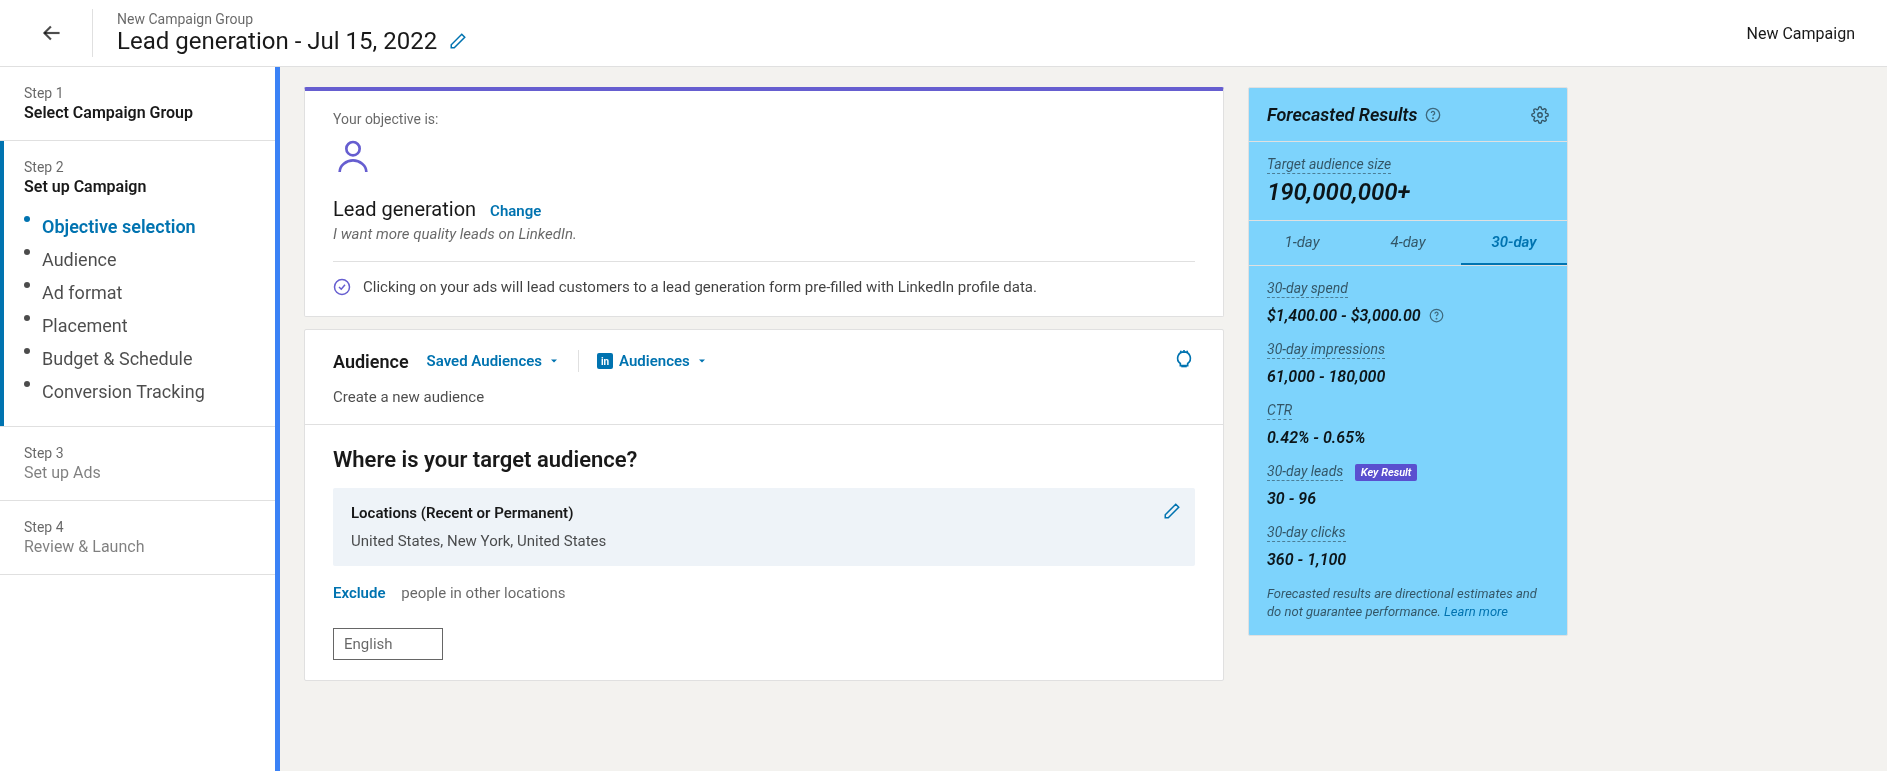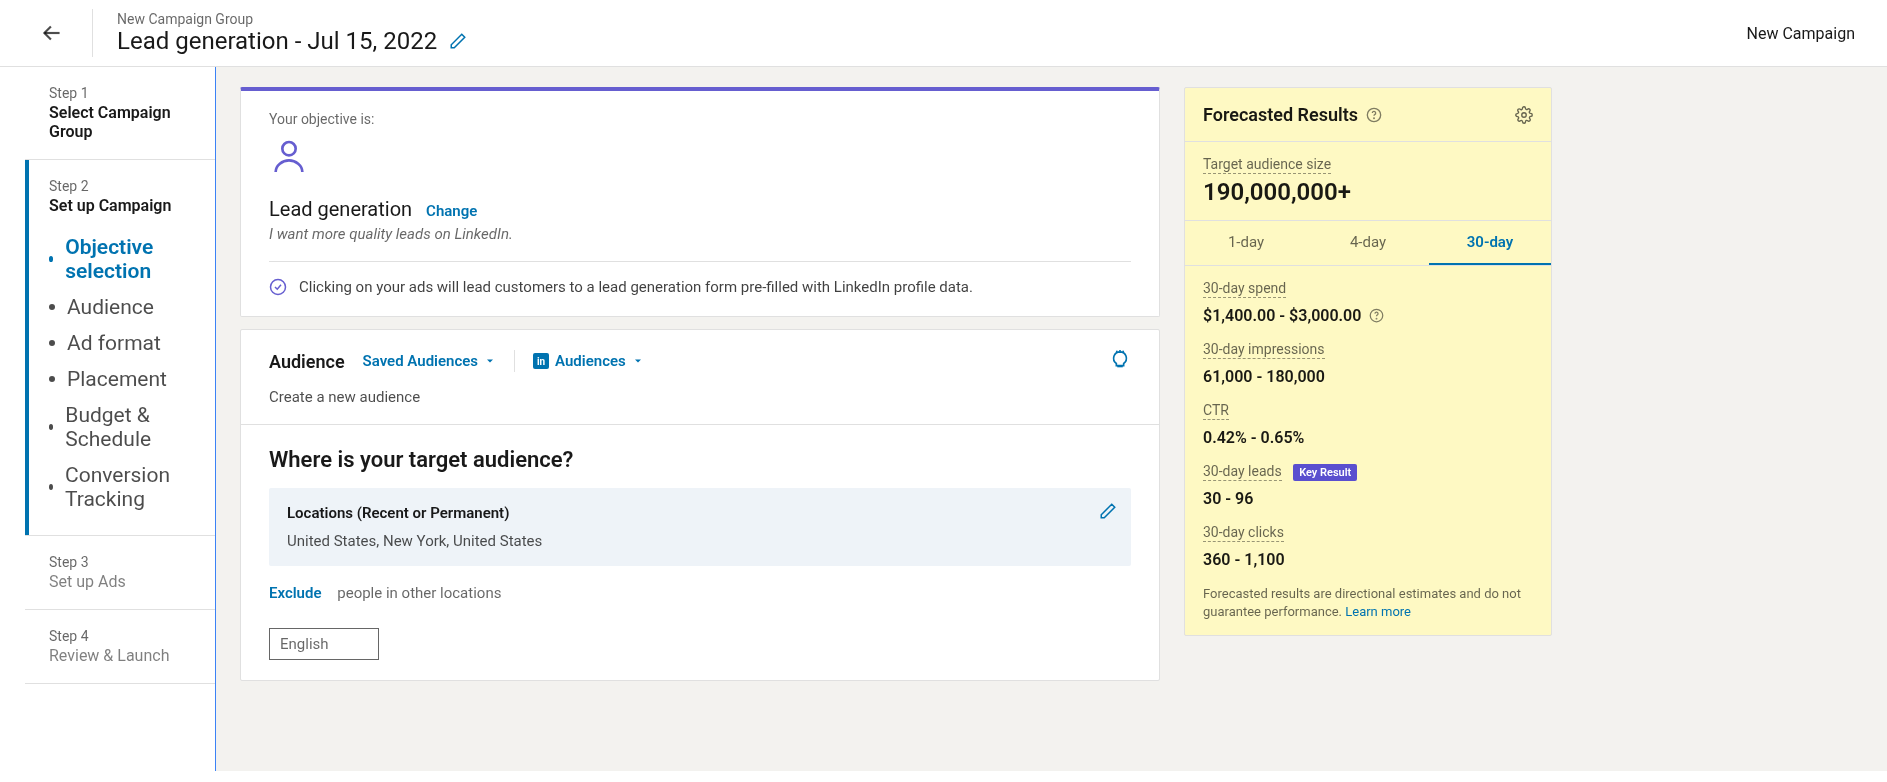--- a/index.html
+++ b/index.html
@@ -36,45 +36,44 @@
 }
 .edit-icon { color: #0073b0; cursor: pointer; }
 .new-campaign-label {
   font-size: 16px; color: rgba(0,0,0,0.9);
 }
 .layout {
   display: flex;
   height: calc(100vh - 78px);
 }
 .sidebar {
-  width: 216px;
+  width: 280px;
   background: #fff;
-  border-right: 1px solid #3b82f6;
+  border-right: 5px solid #3b82f6;
   overflow-y: auto;
-  padding-left: 25px;
 }
 .step-block {
   padding: 18px 24px;
   border-bottom: 1px solid #e0e0e0;
   position: relative;
 }
 .step-block.active::before {
   content: '';
   position: absolute;
   left: 0; top: 0; bottom: 0;
   width: 4px;
   background: #0073b0;
 }
 .step-num { font-size: 14px; color: rgba(0,0,0,0.6); margin-bottom: 2px; }
 .step-title { font-size: 16px; font-weight: 600; color: rgba(0,0,0,0.9); }
 .step-title.muted { font-weight: 400; color: rgba(0,0,0,0.5); }
 .substeps { list-style: none; margin-top: 14px; }
 .substeps li {
-  display: flex; align-items: center; gap: 12px;
-  font-size: 21px; color: rgba(0,0,0,0.7);
+  display: flex; align-items: flex-start; gap: 12px;
+  font-size: 18px; color: rgba(0,0,0,0.7);
   padding: 6px 0;
   cursor: pointer;
 }
 .substeps li::before {
   content: '';
   width: 6px; height: 6px; border-radius: 50%;
   background: rgba(0,0,0,0.7);
 }
 .substeps li.active { color: #0073b0; font-weight: 600; }
 .substeps li.active::before { background: #0073b0; }
@@ -133,25 +132,26 @@
 .lang-select {
   border: 1px solid rgba(0,0,0,0.6);
   padding: 6px 10px;
   min-width: 110px;
   font-size: 15px;
   background: #fff;
   cursor: pointer;
 }
 
 .right-col {
-  width: 368px;
-  background: #fef9c3;
+  width: 320px;
+  background: #7dd3fc;
   border: 1px solid #e0e0e0;
   border-radius: 2px;
   align-self: flex-start;
+  font-style: italic;
 }
 .fc-head {
   display: flex; align-items: center; padding: 16px 18px; border-bottom: 1px solid #e0e0e0;
 }
 .fc-title { font-size: 18px; font-weight: 600; display: flex; align-items: center; gap: 8px; }
 .gear { color: rgba(0,0,0,0.6); cursor: pointer; }
 .fc-block { padding: 14px 18px; }
 .fc-sub { border-bottom: 1px solid #e0e0e0; }
 .dotted-label {
   display: inline-block;

